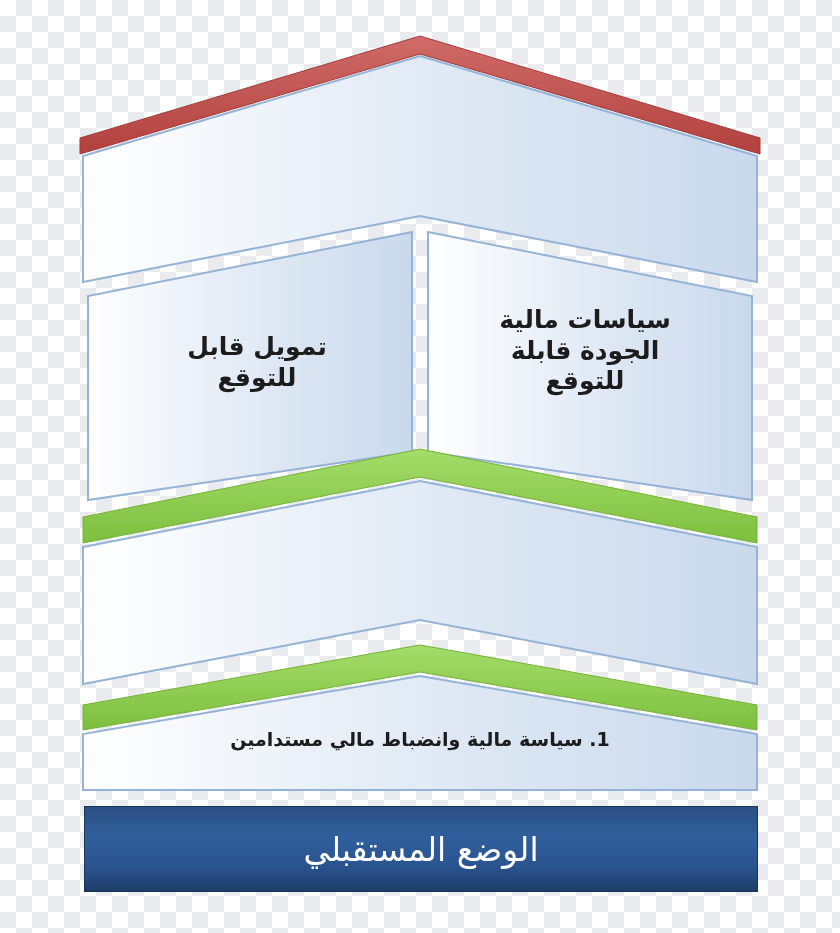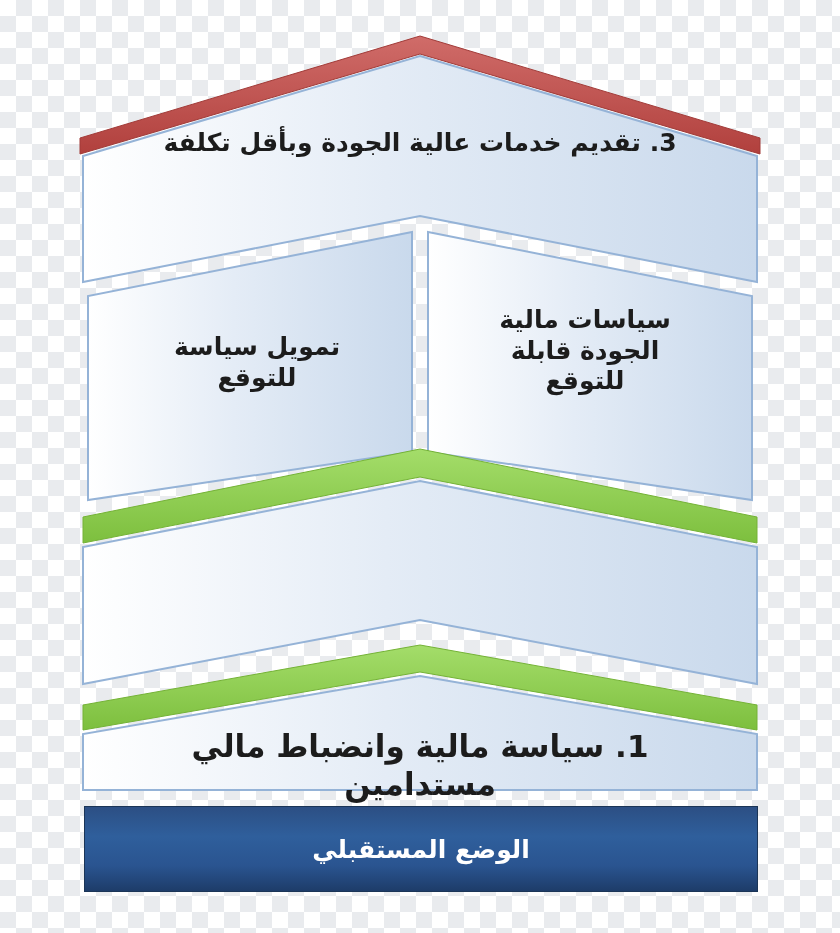--- a/index.html
+++ b/index.html
@@ -83,39 +83,39 @@
     top: 535px;
     width: 600px;
     font-size: 25px;
   }
 
   
   .label-band1 {
     left: 120px;
     top: 728px;
     width: 600px;
-    font-size: 31px;
+    font-size: 19px;
   }
 
   .footer-bar {
     position: absolute;
     left: 84px;
     top: 806px;
     width: 672px;
     height: 84px;
     background: linear-gradient(180deg, #2c4f84 0%, #2f5f9c 35%, #2a5490 70%, #1d3c69 100%);
     border: 1px solid #1b3557;
     display: flex;
     align-items: center;
     justify-content: center;
   }
   .footer-bar .footer-text {
     color: #ffffff;
-    font-size: 25px;
-    font-weight: bold;
+    font-size: 33px;
+    font-weight: normal;
     direction: rtl;
     letter-spacing: 0px;
   }
 </style>
 </head>
 <body>
 
 <div class="canvas"></div>
 
 <div class="diagram">
@@ -161,27 +161,26 @@
       <path d="M420 449 L757 517 L757 543 L420 477 L83 543 L83 517 Z" fill="url(#greenGrad)" stroke="#74b236" stroke-width="1"></path>
       <path d="M420 481 L757 547 L757 684 L420 620 L83 684 L83 547 Z" fill="url(#panelGrad)" stroke="#95b3d7" stroke-width="2"></path>
     </g>
 
     <g>
       <path d="M420 645 L757 705 L757 730 L420 672 L83 730 L83 705 Z" fill="url(#greenGrad)" stroke="#74b236" stroke-width="1"></path>
       <path d="M420 676 L757 734 L757 790 L83 790 L83 734 Z" fill="url(#panelGrad)" stroke="#95b3d7" stroke-width="2"></path>
     </g>
   </svg>
 
-  <div class="label label-top">3. تقديم خدمات عالية الجودة وبأقل تكلفة</div>
 
   <div class="label label-mid-right">سياسات مالية
 الجودة قابلة
 للتوقع</div>
 
-  <div class="label label-mid-left">تمويل سياسة
+  <div class="label label-mid-left">تمويل قابل
 للتوقع</div>
 
 
   <div class="label label-band1">1. سياسة مالية وانضباط مالي مستدامين</div>
 
   <div class="footer-bar">
     <span class="footer-text">الوضع المستقبلي</span>
   </div>
 
 </div>

